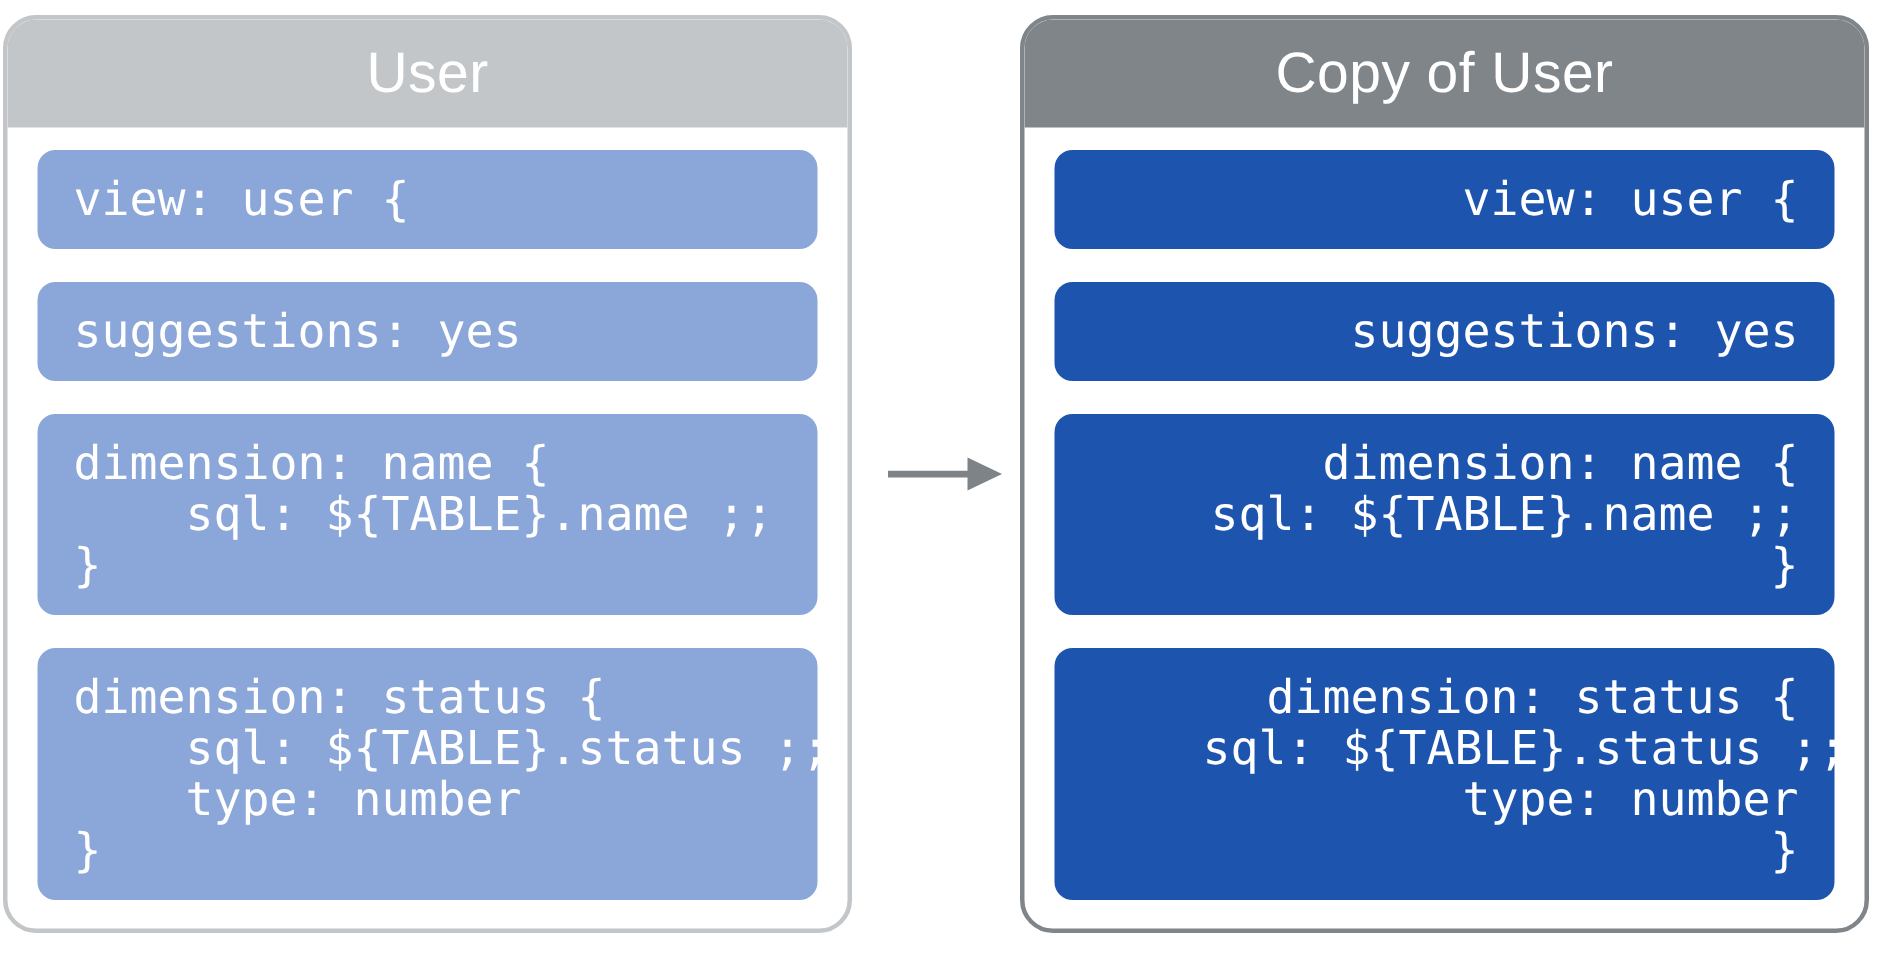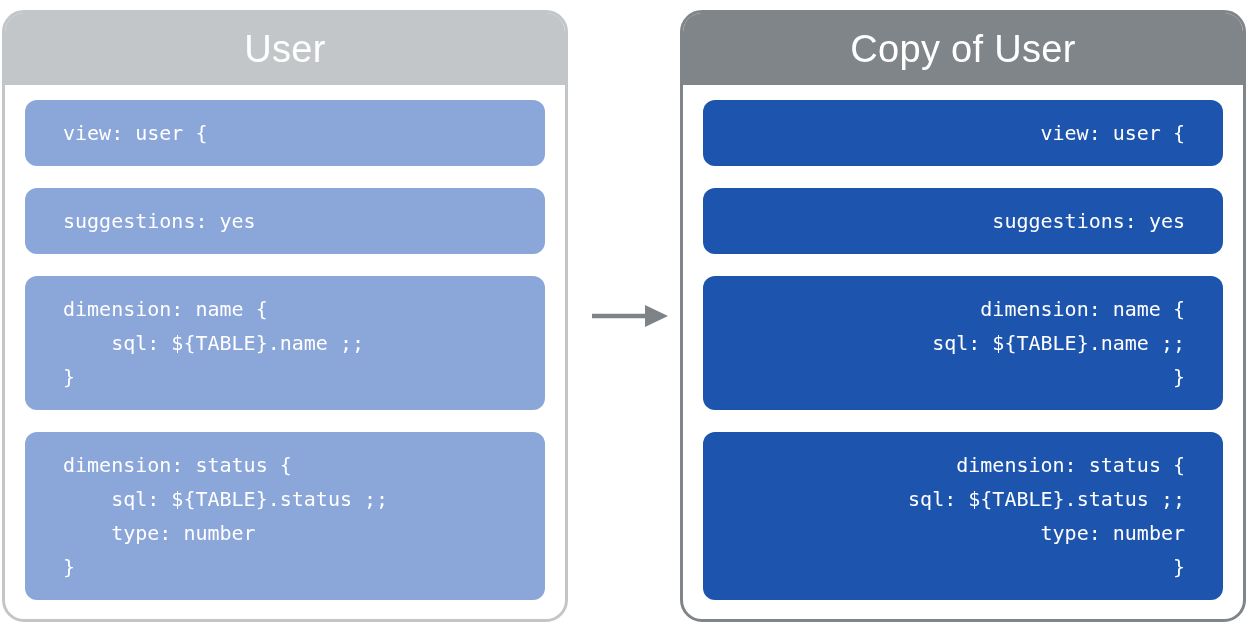--- a/index.html
+++ b/index.html
@@ -48,25 +48,25 @@
     letter-spacing: 0.3px;
     font-weight: 400;
   }
   .panel-user .panel-header { background: var(--left-header, #c2c6c9); }
   .panel-copy .panel-header { background: var(--right-header, #80858a); }
   .panel-body {
     padding: 15px 20px 0 20px;
   }
   .code-block {
     border-radius: 12px;
-    padding: 16px 38px;
+    padding: 16px 24px;
     margin-bottom: 22px;
     color: var(--code-text, #ffffff);
     font-family: "DejaVu Sans Mono", monospace;
-    font-size: 20px;
+    font-size: 31px;
     line-height: 34px;
   }
   .panel-user .code-block { background: var(--left-block, #8ba6d8); }
   .panel-copy .code-block { background: var(--right-block, #1d55ae); }
   .code-line {
     white-space: pre;
   }
   .arrow {
     position: absolute;
     left: 590px;

